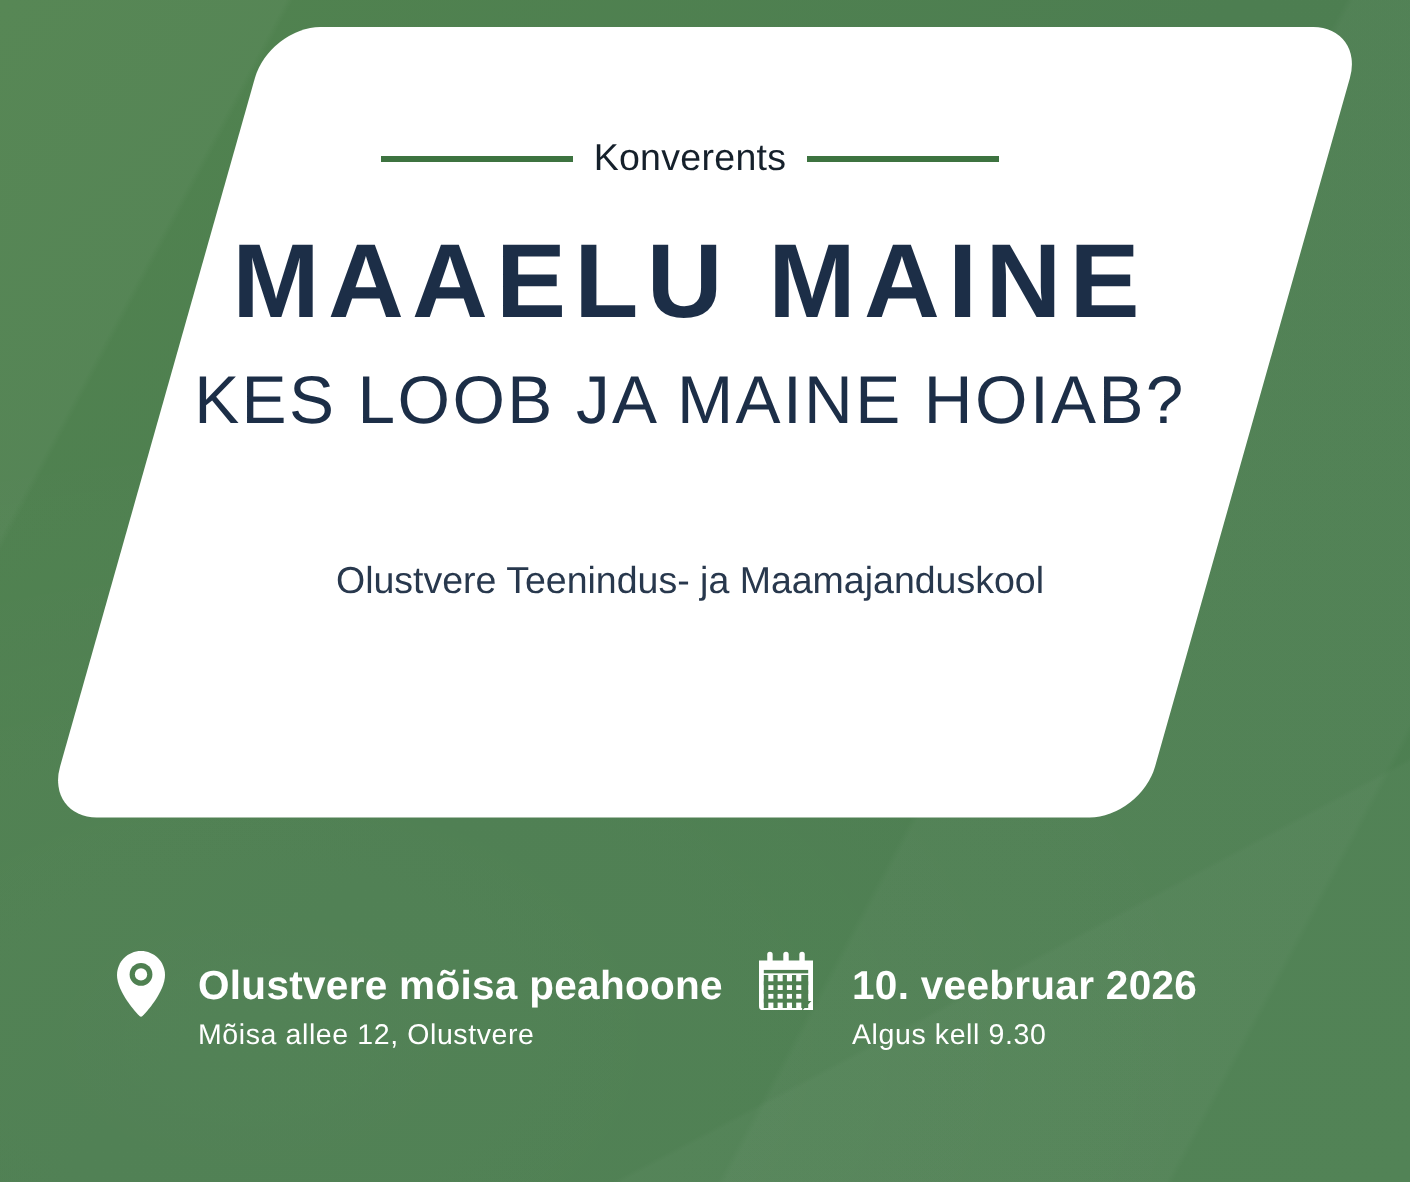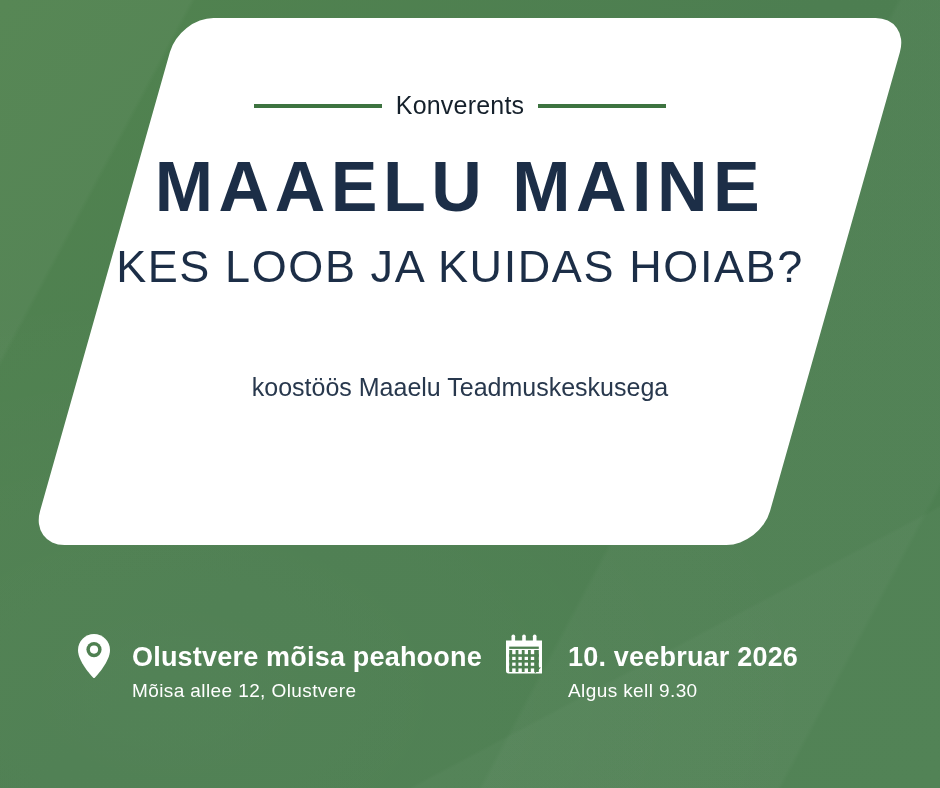--- a/index.html
+++ b/index.html
@@ -187,24 +187,24 @@
   <div id="card-content">
 
     <div class="eyebrow-row">
       <span class="rule"></span>
       <span class="eyebrow-text">Konverents</span>
       <span class="rule"></span>
     </div>
 
     <div class="headline">MAAELU MAINE</div>
 
-    <div class="subhead">KES LOOB JA KUIDAS HOIAB?</div>
+    <div class="subhead">KES LOOB JA MAINE HOIAB?</div>
 
     <div class="orgblock">
-      <div>koostöös Maaelu Teadmuskeskusega</div>
+      <div>Olustvere Teenindus- ja Maamajanduskool</div>
     </div>
 
   </div>
 
   <div id="info-bar">
 
     <div class="info-item venue">
       <span class="info-icon">
         <svg width="34" height="46" viewBox="0 0 34 46" aria-hidden="true">
           <path d="M17 1 C8.2 1 1 8.2 1 17 c0 11.5 13.2 25.5 15 27.4 a1.4 1.4 0 0 0 2 0 C19.8 42.5 33 28.5 33 17 33 8.2 25.8 1 17 1 Z" fill="#ffffff"></path>

